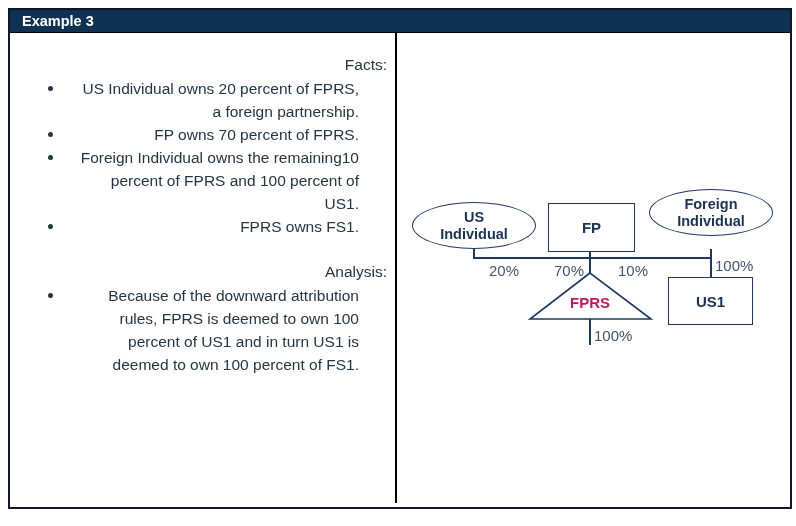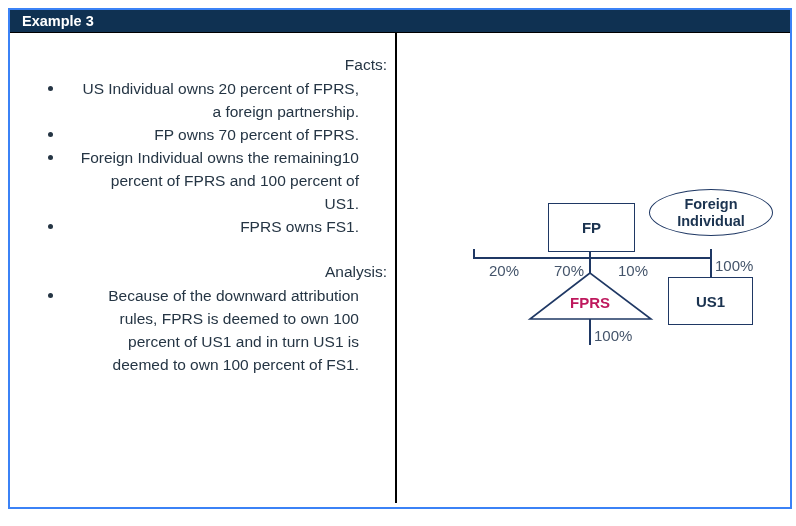--- a/index.html
+++ b/index.html
@@ -6,21 +6,21 @@
   body {
     width:796px; height:526px;
     background:#ffffff;
     font-family:"Liberation Sans", sans-serif;
     position:relative;
     color:#253544;
   }
   .table {
     position:absolute; left:8px; top:8px;
     width:780px; height:497px;
-    border:2px solid #3b82f6;
+    border:2px solid #0f172a;
     box-sizing:content-box;
     background:#fff;
   }
   .header-bar {
     height:22px;
     background:#0f3152;
     border-bottom:1px solid #000;
     color:#ffffff;
     font-weight:bold;
     font-size:14.5px;
@@ -128,20 +128,23 @@
 
         <path d="M193,219 V240" fill="none" stroke="#1F3864" stroke-width="2"></path>
 
         <path d="M314,216 V244" fill="none" stroke="#1F3864" stroke-width="2"></path>
 
         <polygon points="193,240 133,286 254,286" fill="#ffffff" stroke="#1F3864" stroke-width="1.6"></polygon>
 
         <path d="M193,286 V312" fill="none" stroke="#1F3864" stroke-width="2"></path>
       </svg>
 
+      <div class="node ellipse-node" style="left:15px; top:169px; width:124px; height:47px;">
+        <span class="ell-label">US Individual</span>
+      </div>
 
       <div class="node rect-node" style="left:151px; top:170px; width:87px; height:49px;">
         <span>FP</span>
       </div>
 
       <div class="node ellipse-node" style="left:252px; top:156px; width:124px; height:47px;">
         <span class="ell-label">Foreign Individual</span>
       </div>
 
       <div class="tri-label" style="left:153px; top:261px;">FPRS</div>

